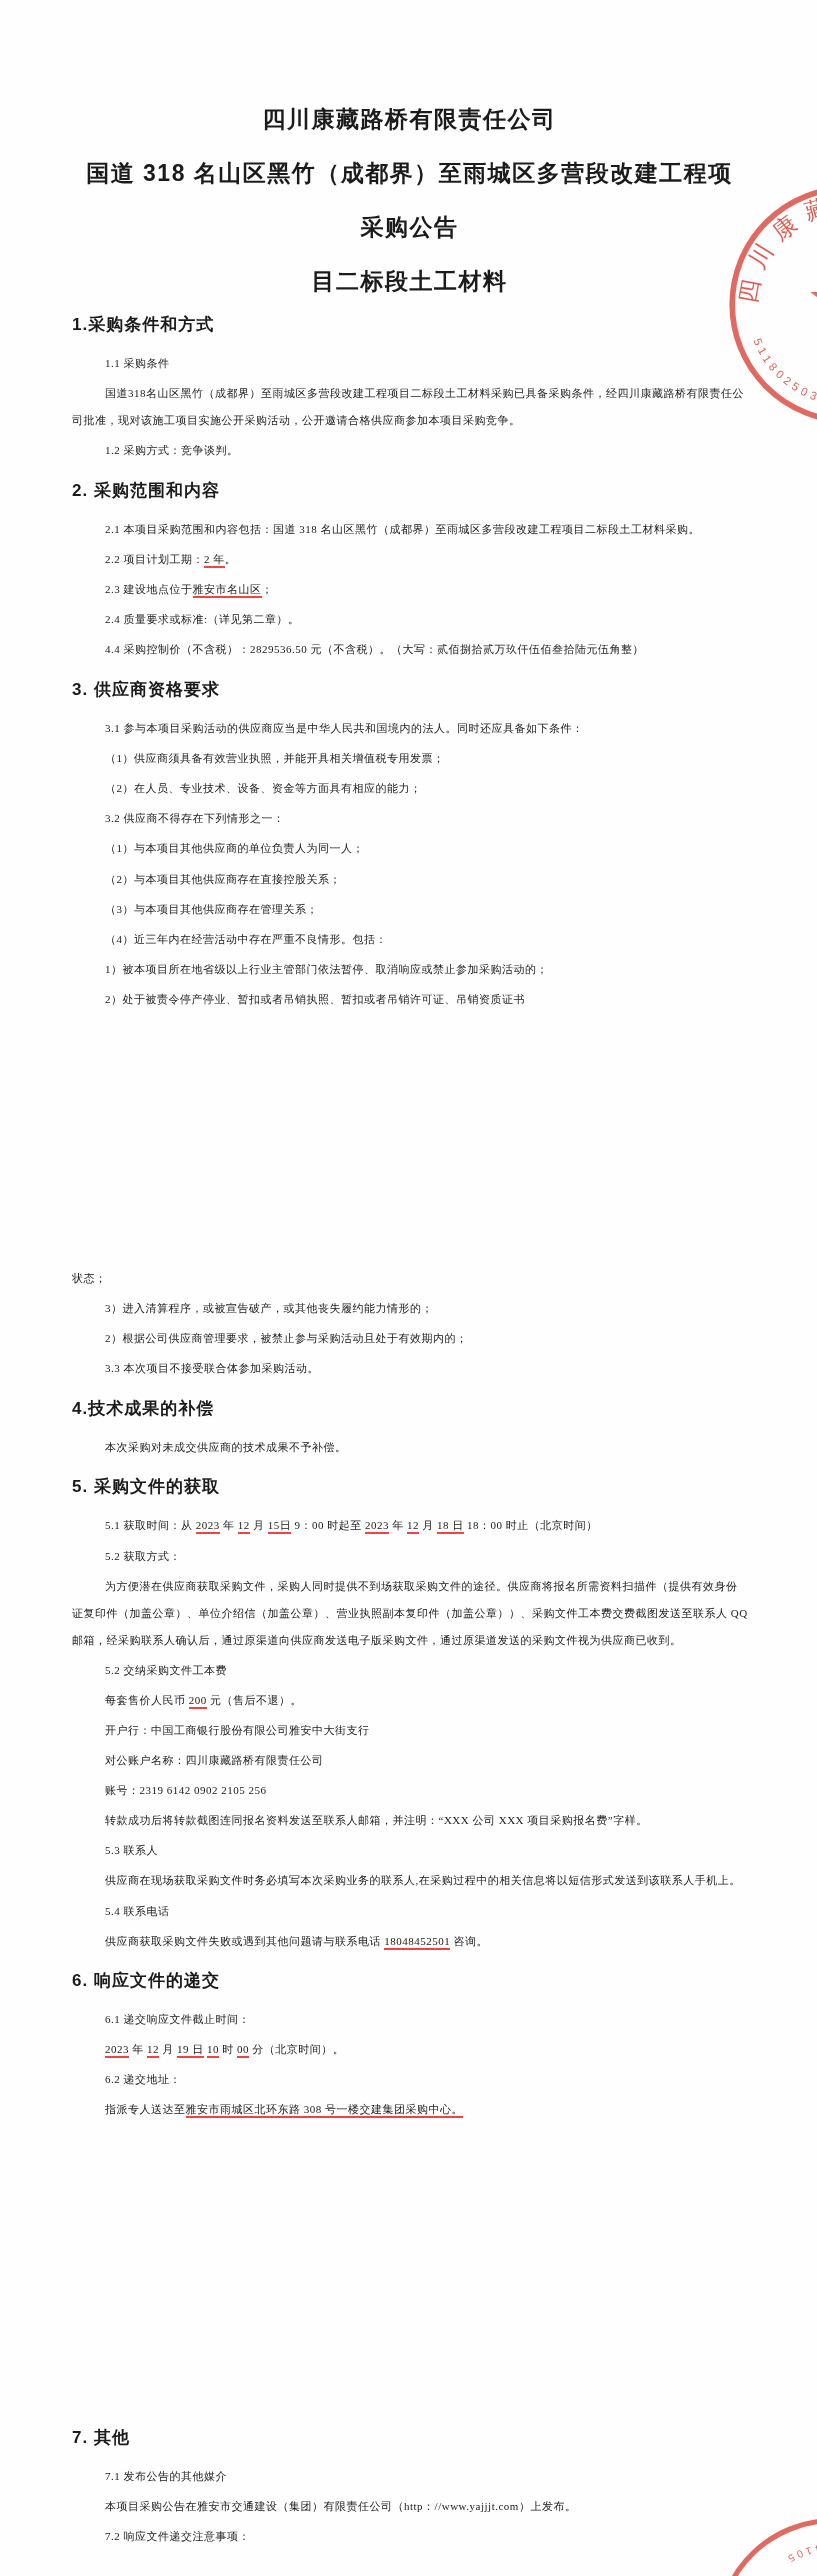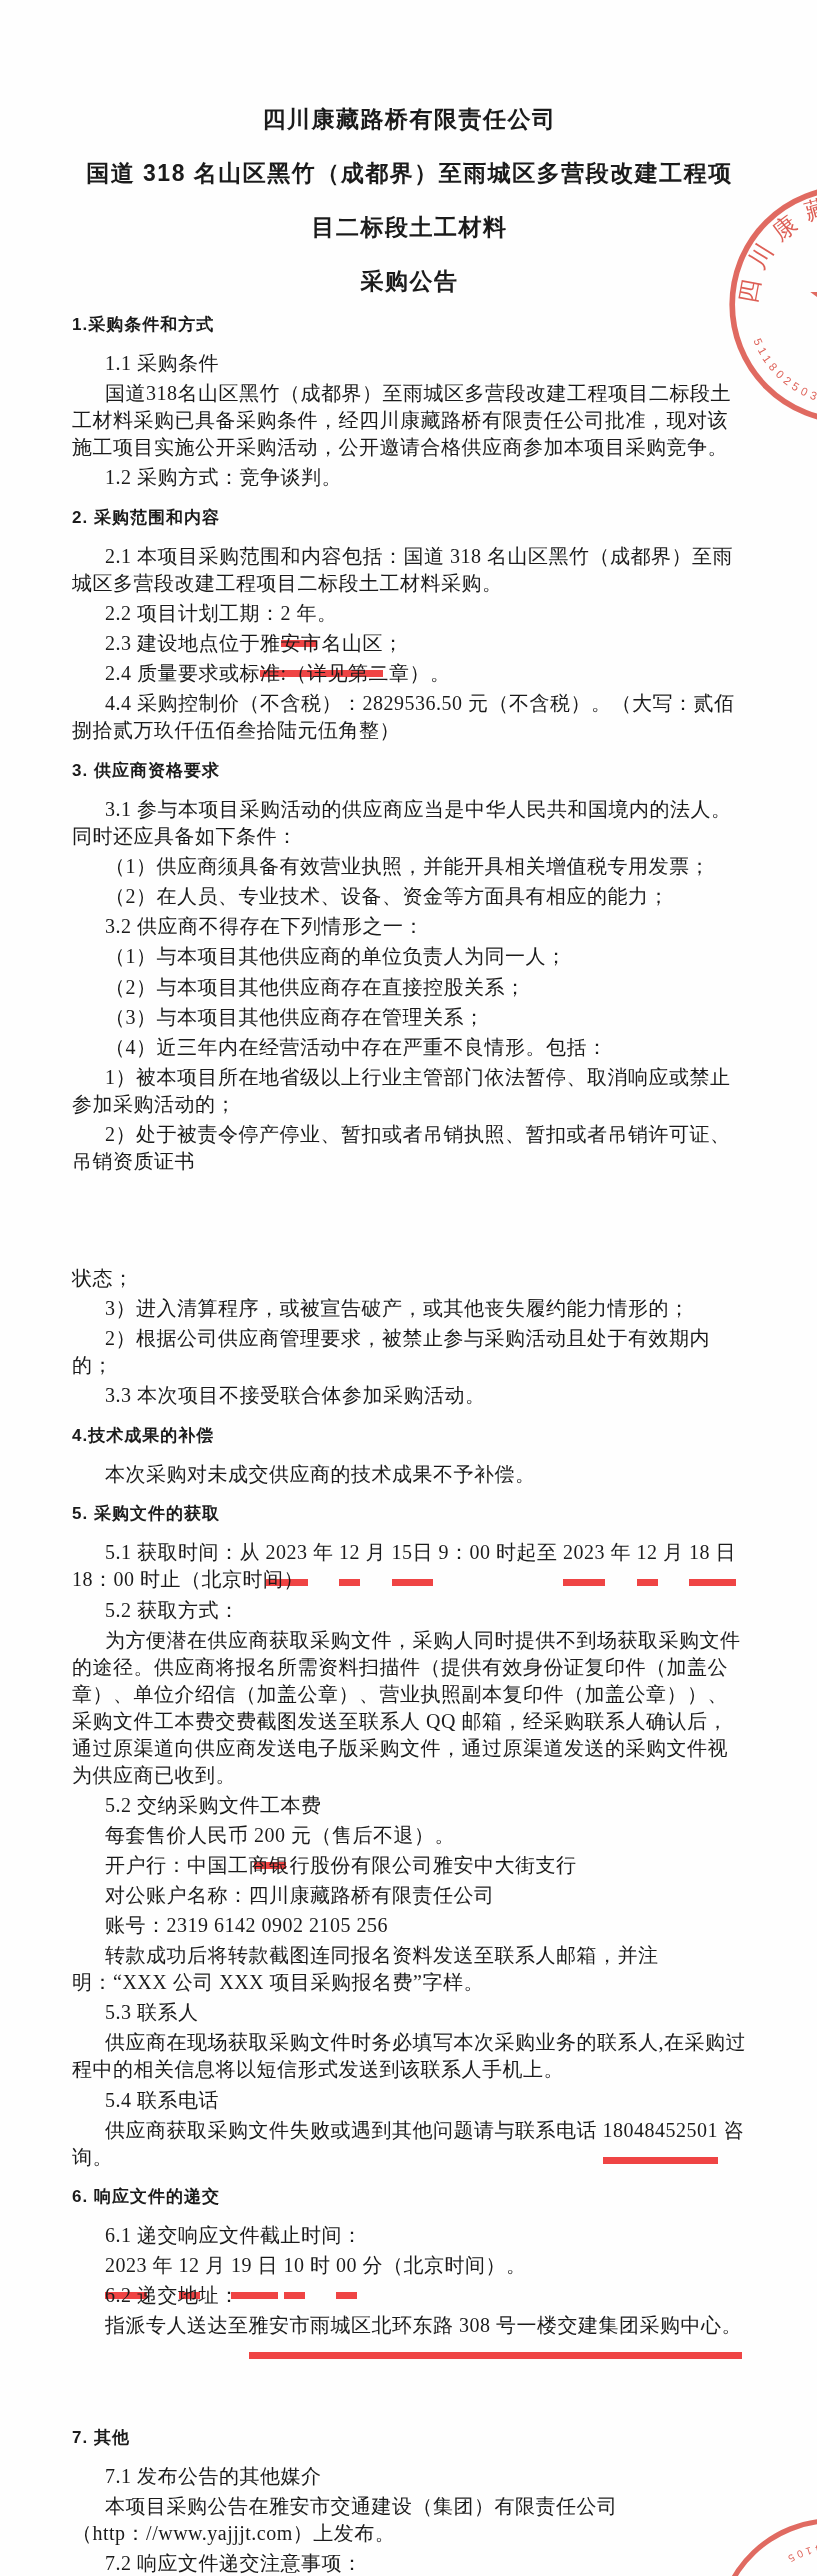--- a/index.html
+++ b/index.html
@@ -6,23 +6,23 @@
   .page{position:relative;width:818px;height:3468px;background:#fefefe;overflow:hidden;
         font-family:"Liberation Serif","DejaVu Serif",serif;color:#1b1b1b;}
   .titleblock{position:absolute;z-index:2;left:72px;top:92px;width:675px;text-align:center;
         font-family:"Liberation Sans","DejaVu Sans",sans-serif;font-weight:700;
         font-size:23px;line-height:54px;letter-spacing:1.5px;}
   .sec{position:absolute;z-index:2;left:72px;width:676px;}
   .sec > :first-child{margin-top:0;}
   .p1{top:308px;} .p2{top:1265px;} .p3{top:2421px;}
   .h{font-family:"Liberation Sans","DejaVu Sans",sans-serif;font-weight:700;
      font-size:17px;line-height:33px;margin:9.3px 0;letter-spacing:1px;}
-  .b{font-size:20px;line-height:27px;margin:3.1px 0;text-indent:33px;letter-spacing:0.5px;}
+  .b{font-size:11px;line-height:27px;margin:3.1px 0;text-indent:33px;letter-spacing:0.5px;}
   .noind{text-indent:0;font-family:Liberation Serif, serif;}
-  .u{border-bottom:7px solid #ef4444;padding-bottom:16px;}
+  .u{border-bottom:2px solid #ef4444;padding-bottom:1px;}
   .seal{position:absolute;z-index:1;}
   .seal-tr{left:725px;top:181px;}
   .seal-mr{left:712px;top:2513px;transform:rotate(158deg);transform-origin:center;}
   .seal svg text{font-family:"Liberation Sans","DejaVu Sans",sans-serif;fill:#d9493e;}
   .ring{fill:none;stroke:#d9493e;stroke-opacity:.82;}
   .star{fill:#d9493e;fill-opacity:.82;}
 </style>
 </head>
 <body>
 
@@ -46,22 +46,22 @@
       <path id="a2t" fill="none" d="M 55,235 A 180,180 0 1,1 415,235 A 180,180 0 1,1 55,235"></path>
       <path id="a2s" fill="none" d="M 69,300 A 178,178 0 0,0 401,300"></path>
       <text font-size="44" letter-spacing="18" opacity="0.88"><textPath href="#a2t">四川康藏路桥有限责任公司</textPath></text>
       <text font-size="20" letter-spacing="8" opacity="0.85"><textPath href="#a2s">5118025034105</textPath></text>
     </svg>
   </div>
 
   <div class="titleblock">
     <div>四川康藏路桥有限责任公司</div>
     <div>国道 318 名山区黑竹（成都界）至雨城区多营段改建工程项</div>
+    <div>采购公告</div>
     <div>目二标段土工材料</div>
-    <div>采购公告</div>
   </div>
 
   <div class="sec p1">
     <h2 class="h">1.采购条件和方式</h2>
     <p class="b">1.1  采购条件</p>
     <p class="b">国道318名山区黑竹（成都界）至雨城区多营段改建工程项目二标段土工材料采购已具备采购条件，经四川康藏路桥有限责任公司批准，现对该施工项目实施公开采购活动，公开邀请合格供应商参加本项目采购竞争。</p>
     <p class="b">1.2 采购方式：竞争谈判。</p>
 
     <h2 class="h">2. 采购范围和内容</h2>
     <p class="b">2.1 本项目采购范围和内容包括：国道 318 名山区黑竹（成都界）至雨城区多营段改建工程项目二标段土工材料采购。</p>

